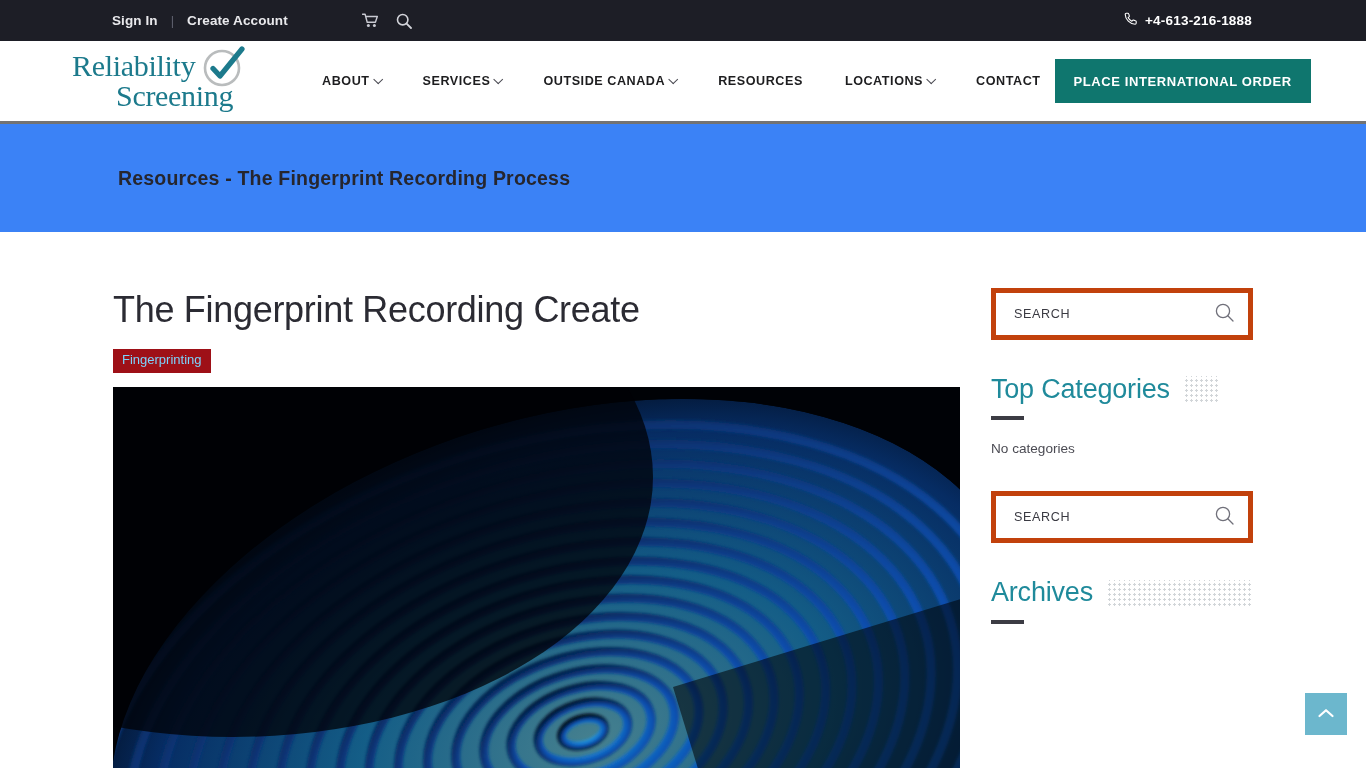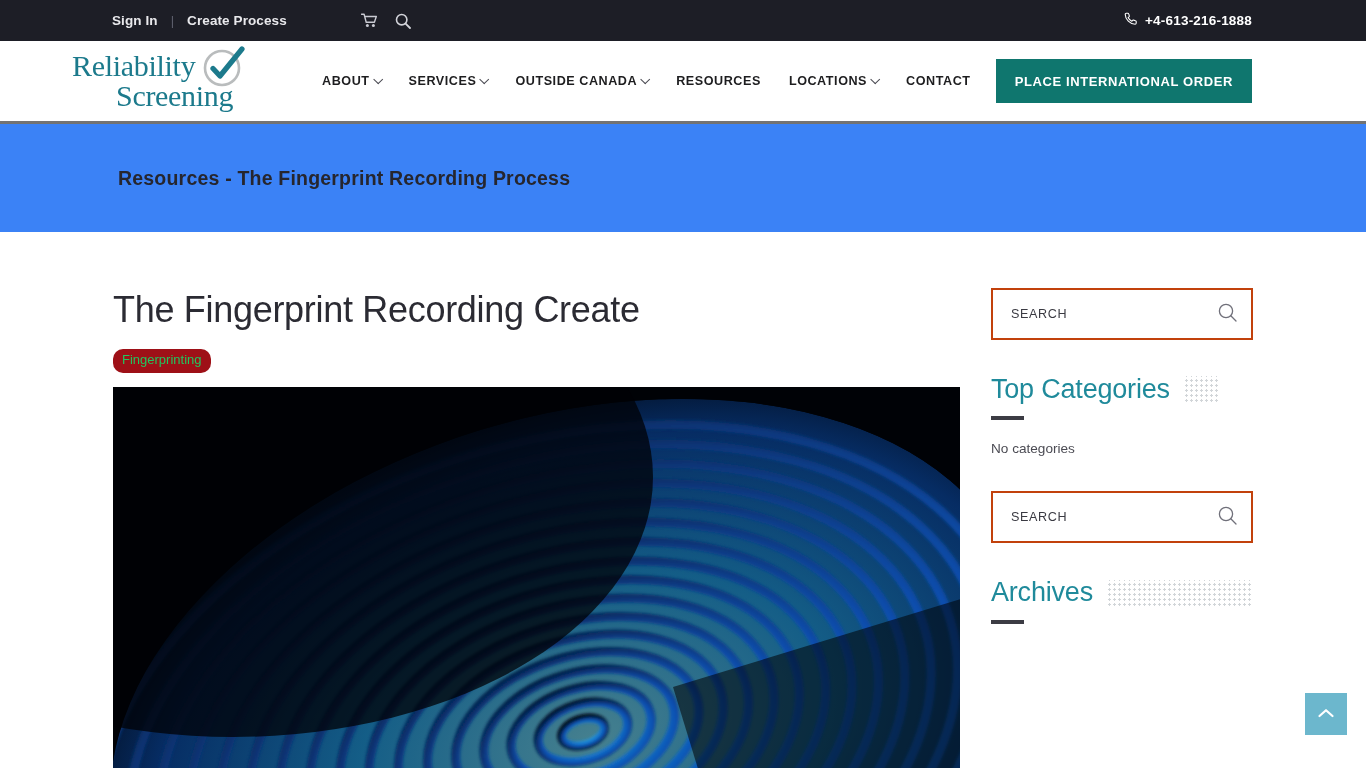--- a/index.html
+++ b/index.html
@@ -57,21 +57,21 @@
     display: flex;
     align-items: center;
     padding: 0 114px 0 72px;
     border-bottom: 3px solid #737373;
   }
   .logo { width: 196px; flex: 0 0 auto; display: block; }
   .nav {
     display: flex;
     align-items: center;
     margin-left: 40px;
-    gap: 0;
+    gap: 14px;
   }
   .nav-item {
     display: flex;
     align-items: center;
     gap: 4px;
     padding: 0 14px;
     color: #1d1d1f;
     font-size: 12.6px;
     font-weight: 700;
     letter-spacing: .55px;
@@ -127,43 +127,42 @@
     font-size: 36px;
     font-weight: 400;
     color: #2b2b33;
     letter-spacing: -.3px;
     line-height: 1.12;
   }
   .badge {
     display: inline-block;
     margin-top: 19px;
     background: #9e1017;
-    color: #22c55e;
+    color: #7dd3fc;
     font-size: 13px;
     font-weight: 400;
     padding: 4px 9px 5px;
     line-height: 1.15;
     cursor: pointer;
-    border-radius: 10px;
   }
   .featured {
     margin-top: 14px;
     width: 847px;
     height: 560px;
     background: #000000;
     position: relative;
     overflow: hidden;
   }
   .featured svg { display: block; width: 100%; height: 100%; }
 
   
   .sidebar { width: 262px; flex: 0 0 262px; padding-top: 56px; }
   .search-box {
     height: 52px;
-    border: 2px solid #c2410c;
+    border: 5px solid #c2410c;
     background: #fff;
     display: flex;
     align-items: center;
     padding: 0 14px 0 18px;
   }
   .search-input {
     flex: 1;
     border: none;
     outline: none;
     font-family: inherit;
@@ -224,21 +223,21 @@
     cursor: pointer;
   }
 </style>
 </head>
 <body>
 
 <div class="topbar">
   <div class="topbar-left">
     <a class="topbar-link">Sign In</a>
     <span class="topbar-sep">|</span>
-    <a class="topbar-link">Create Process</a>
+    <a class="topbar-link">Create Account</a>
     <span class="topbar-icons">
       <span>
         <svg width="17" height="15" viewBox="0 0 17 15" fill="none">
           <path d="M0.5 1.2h2.6l2.1 8.1h8.2l1.9-5.8H4.2" stroke="#c9cad2" stroke-width="1.4" stroke-linejoin="round" stroke-linecap="round"></path>
           <circle cx="6.4" cy="12.6" r="1.5" fill="#c9cad2"></circle>
           <circle cx="12.4" cy="12.6" r="1.5" fill="#c9cad2"></circle>
         </svg>
       </span>
       <span>
         <svg width="16" height="16" viewBox="0 0 16 16" fill="none">

